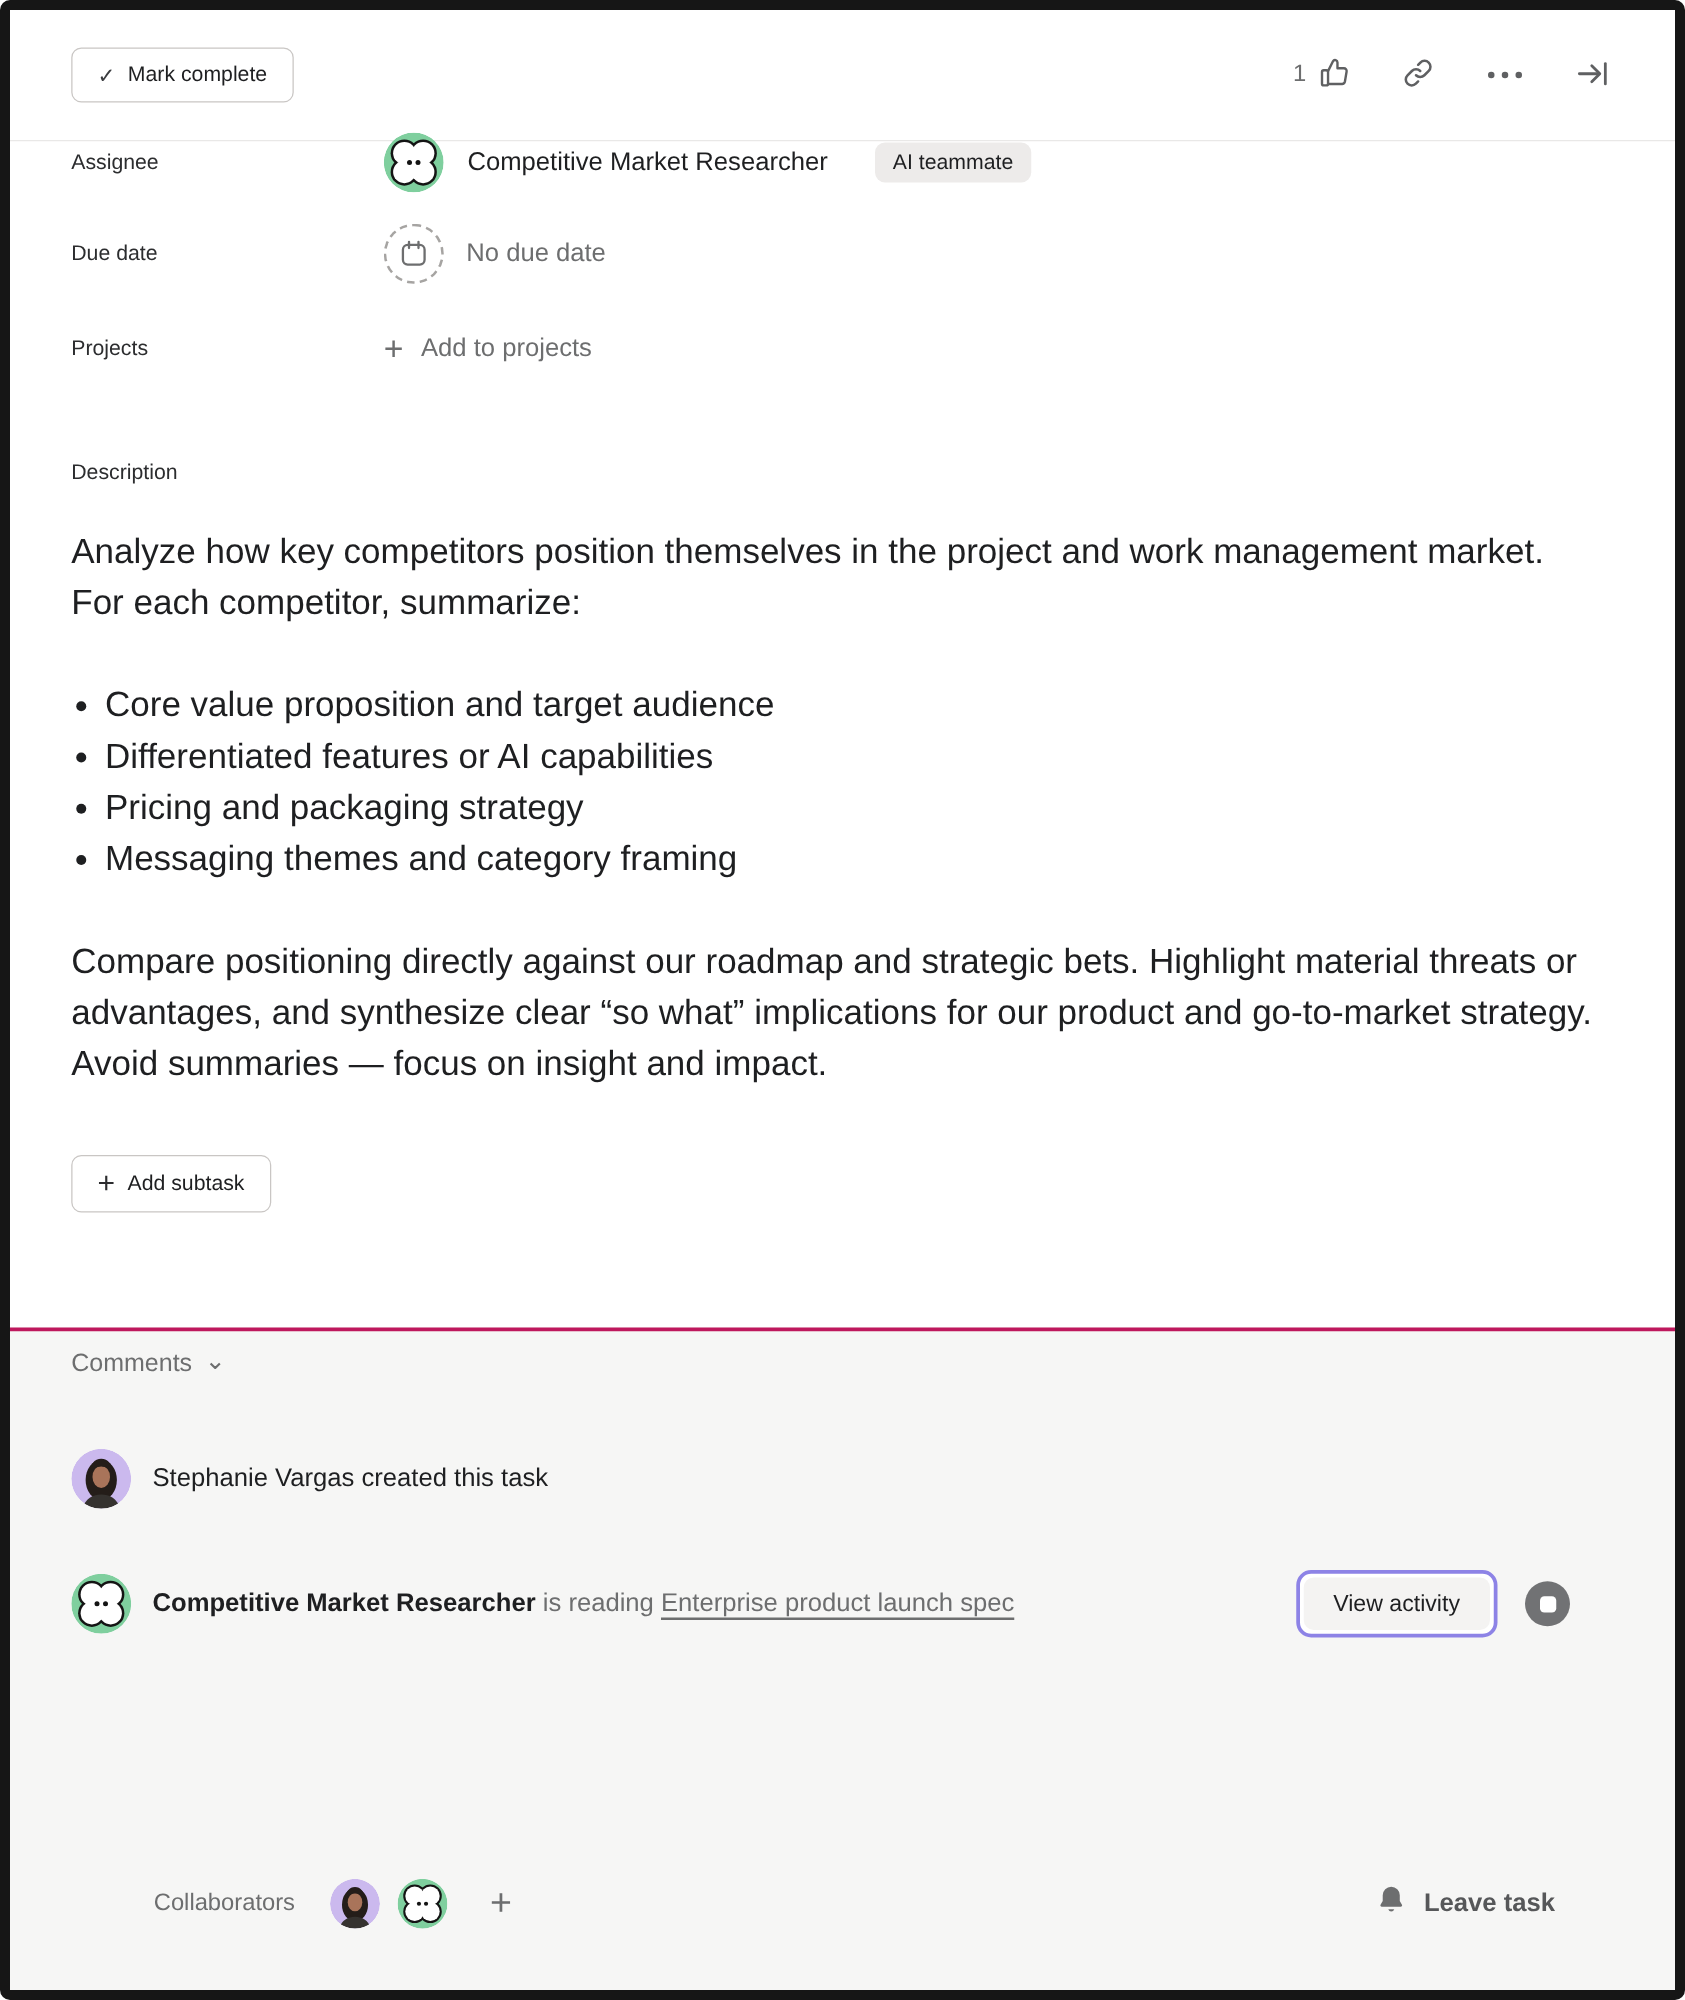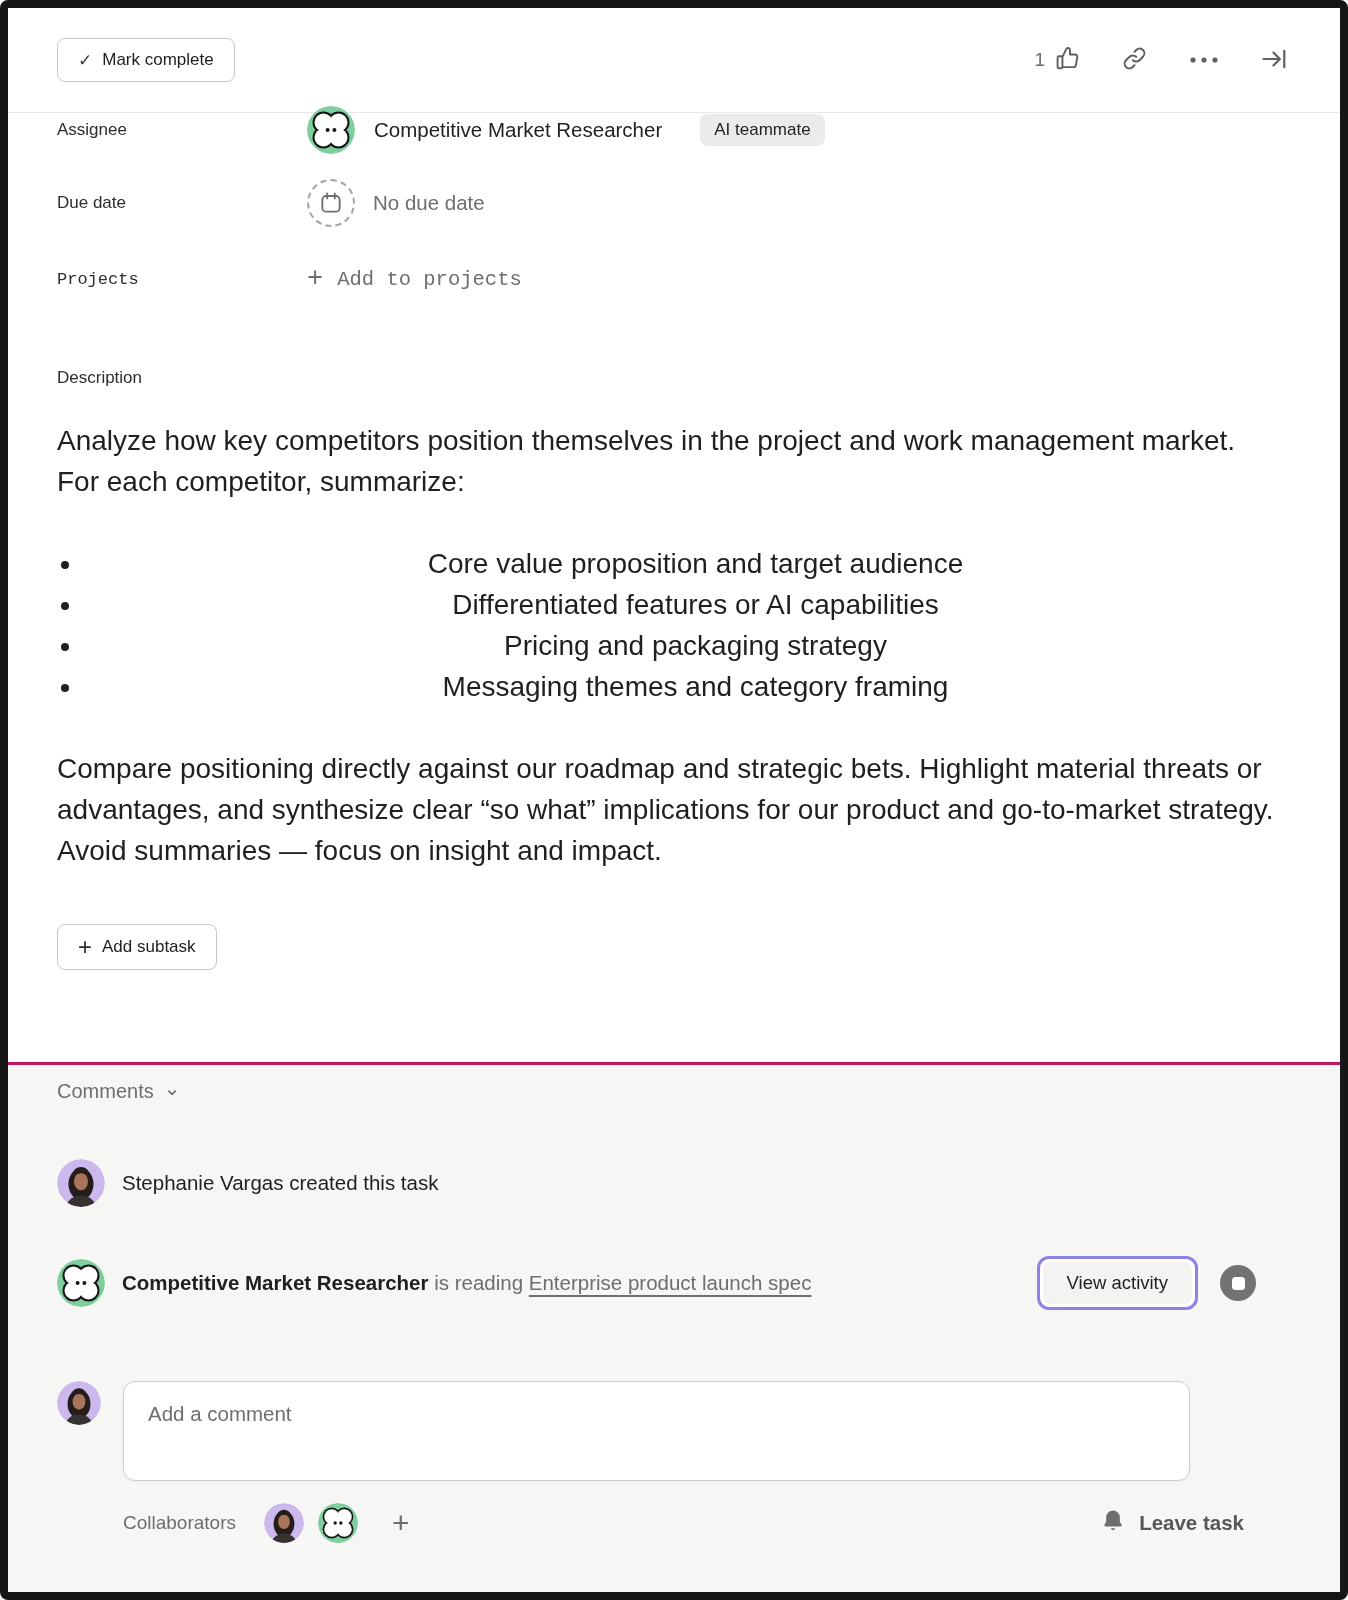--- a/index.html
+++ b/index.html
@@ -26,40 +26,40 @@
   .tool-icons { display:flex; align-items:center; gap:40px; color:#5f6062; }
   .like-group { display:flex; align-items:center; gap:9px; }
   .like-count { font-size:19px; color:#6d6e6f; }
   .icon-btn { display:flex; align-items:center; justify-content:center; background:none; border:none; cursor:pointer; padding:0; }
   .divider-top { position:absolute; top:104px; left:0; right:0; height:1px; background:#e9e8e7; }
 
   
   .field-row { position:absolute; left:49px; right:49px; display:flex; align-items:center; }
   .row-assignee { top:96px;  height:52px; }
   .row-due      { top:169px; height:52px; }
-  .row-projects { top:249px; height:44px;font-family:Liberation Mono, monospace; }
+  .row-projects { top:249px; height:44px; }
   .field-label { width:250px; font-size:17px; color:#2c2d2f; flex:0 0 250px; }
   .field-value { display:flex; align-items:center; cursor:pointer; }
   .avatar { border-radius:50%; overflow:hidden; flex:0 0 auto; display:block; }
   .assignee-name { margin-left:19px; font-size:20.5px; color:#1e1f21; }
   .badge { margin-left:38px; padding:6px 14px; background:#edebea; border-radius:8px;
            font-size:17px; color:#1e1f21; }
   .dashed-circle { width:48px; height:48px; border:2px dashed #a6a4a2; border-radius:50%;
                    display:flex; align-items:center; justify-content:center; color:#6d6e6f; }
   .muted-value { margin-left:18px; font-size:20.5px; color:#6d6e6f; }
   .plus-glyph { font-size:27px; font-weight:400; color:#6d6e6f; line-height:1; }
   .projects-add { display:flex; align-items:center; gap:14px; color:#6d6e6f; cursor:pointer; }
   .projects-add .muted-value { margin-left:0; }
 
   
   .desc-label { position:absolute; top:360px; left:49px; font-size:17px; color:#2c2d2f; }
   .desc-body { position:absolute; top:412px; left:49px; width:1250px;
                font-size:28px; line-height:41px; color:#1e1f21; }
   .desc-body .para + .para, .desc-body ul, .desc-body .outro { margin-top:41px; }
-  .desc-body ul { list-style:disc; padding-left:27px;text-align:center; }
+  .desc-body ul { list-style:disc; padding-left:27px; }
 
   
   .add-subtask { position:absolute; top:916px; left:49px; height:46px; }
 
   
   .comments {
     position:absolute; top:1054px; left:0; right:0; bottom:0;
     background:#f6f6f5; border-top:3px solid #be185d;
   }
   .comments-header { position:absolute; top:14px; left:49px; display:flex; align-items:center; gap:10px;
@@ -284,41 +284,20 @@
       </span>
       <span class="spacer"></span>
       <button class="view-activity">
         <span>View activity</span>
       </button>
       <button class="stop-btn">
         <span class="stop-square"></span>
       </button>
     </div>
 
-    <div class="composer">
-      <span class="avatar" style="width:44px;height:44px">
-        <svg width="44" height="44" viewBox="0 0 48 48">
-          <defs>
-              <clipPath id="c2">
-                <circle cx="24" cy="24" r="24"></circle>
-              </clipPath>
-            </defs>
-          <g clip-path="url(#c2)">
-            <circle cx="24" cy="24" r="24" fill="#cbb9ee"></circle>
-            <ellipse cx="24" cy="25" rx="12.5" ry="16" fill="#241d19"></ellipse>
-            <ellipse cx="24" cy="22.5" rx="7" ry="8.8" fill="#a9745a"></ellipse>
-            <path d="M14.5 21c0-8.5 4.2-13 9.5-13s9.5 4.5 9.5 13c-2.3-4.6-5.2-6.8-9.5-6.8S16.8 16.4 14.5 21z" fill="#241d19"></path>
-            <path d="M9 48c2-8.5 8.5-11.5 15-11.5S37 39.5 39 48z" fill="#35322f"></path>
-          </g>
-        </svg>
-      </span>
-      <div class="composer-box">
-        <textarea placeholder="Add a comment" style=""></textarea>
-      </div>
-    </div>
 
     <div class="collab-row">
       <span class="collab-label">Collaborators</span>
       <span class="collab-avatars">
         <span class="avatar" style="width:40px;height:40px">
           <svg width="40" height="40" viewBox="0 0 48 48">
             <defs>
                 <clipPath id="c3">
                   <circle cx="24" cy="24" r="24"></circle>
                 </clipPath>

